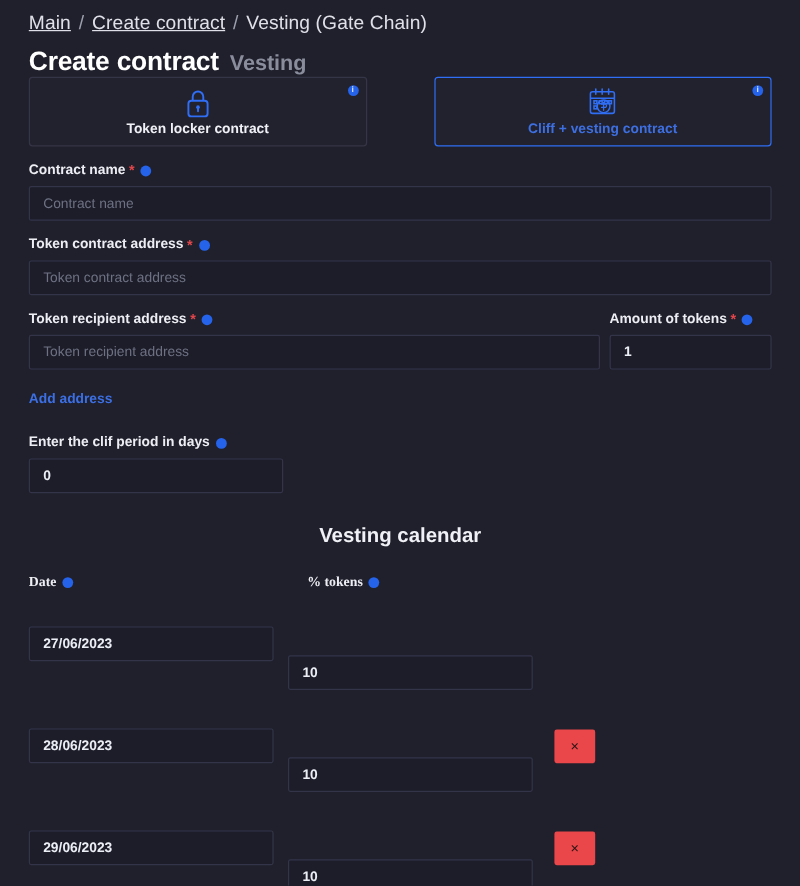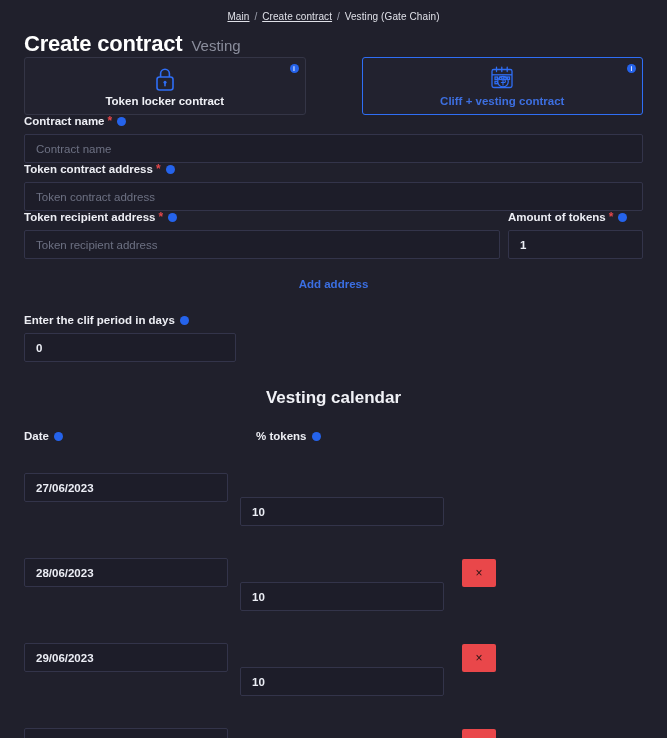--- a/index.html
+++ b/index.html
@@ -10,26 +10,25 @@
     background: #20202c;
     font-family: "Liberation Sans", sans-serif;
     color: #e8e9ef;
     overflow: hidden;
   }
 
   .page { padding: 8px 24px 0 24px; }
 
   
   .breadcrumb {
-    font-size: 10px;
+    font-size: 16px;
     color: #c9cbd6;
     letter-spacing: .1px;
     padding-top: 3px;
     white-space: nowrap;
-    text-align: center;
   }
   .breadcrumb .crumb-link {
     color: #dfe0e8;
     text-decoration: underline;
     cursor: pointer;
   }
   .breadcrumb .crumb-sep { color: #9da0ae; padding: 0 2px; }
   .breadcrumb .crumb-current { color: #dfe0e8; }
 
   
@@ -39,23 +38,23 @@
     gap: 9px;
     margin-top: 9px;
   }
   .page-title {
     font-size: 22px;
     font-weight: bold;
     color: #ffffff;
     letter-spacing: -.2px;
   }
   .page-subtitle {
-    font-size: 15px;
+    font-size: 18px;
     color: #8a8d9c;
-    font-weight: normal;
+    font-weight: bold;
   }
 
   
   .section-heading {
     font-size: 12.5px;
     font-weight: bold;
     color: #eceef4;
     margin-top: 34px;
     margin-bottom: 10px;
   }
@@ -106,21 +105,21 @@
     align-items: center;
     justify-content: center;
     font-size: 7px;
     font-weight: bold;
     color: #dbe5ff;
     line-height: 1;
     cursor: pointer;
   }
 
   
-  .field-block { }
+  .field-block { margin-top: 14px; }
   .field-label {
     font-size: 11.5px;
     font-weight: bold;
     color: #edeef4;
     display: flex;
     align-items: center;
     gap: 3px;
     margin-bottom: 7px;
   }
   .req-star { color: #e0464a; font-size: 12px; line-height: 1; }
@@ -153,21 +152,21 @@
 
   .row-2col {
     display: flex;
     gap: 8px;
     align-items: flex-end;
   }
   .col-grow { flex: 1 1 auto; }
   .col-amount { width: 135px; flex: 0 0 135px; }
 
   .link-center {
-    text-align: center;
+    text-align: left;
     margin-top: 19px;
     font-size: 11.5px;
     font-weight: bold;
     color: #3b6fe3;
     cursor: pointer;
   }
 
   .cliff-input { width: 212px; }
 
   .vesting-title {
@@ -177,20 +176,21 @@
     color: #f0f1f6;
     margin-top: 26px;
   }
 
   
   .vest-table { margin-top: 22px; }
   .vest-head {
     display: flex;
     align-items: flex-start;
     margin-bottom: 7px;
+    font-family: Liberation Serif, serif;
   }
   .vest-head .h-date { width: 204px; flex: 0 0 204px; }
   .vest-head .h-pct  { width: 204px; flex: 0 0 204px; margin-left: 28px; }
   .vest-head .field-label { margin-bottom: 0; }
 
   .vest-row {
     display: flex;
     align-items: center;
     margin-bottom: 8px;
   }

